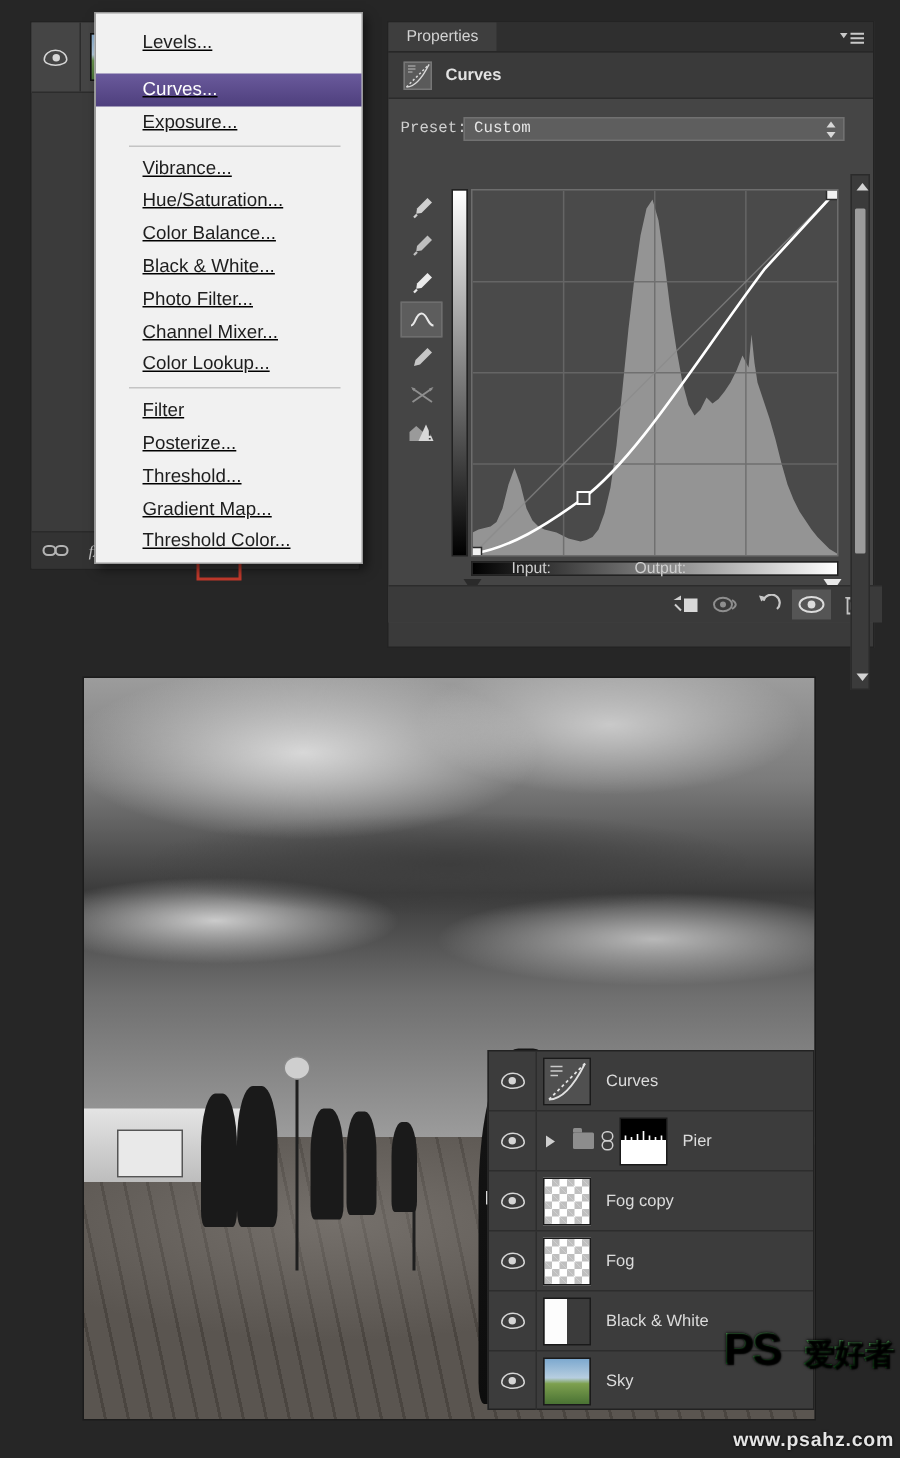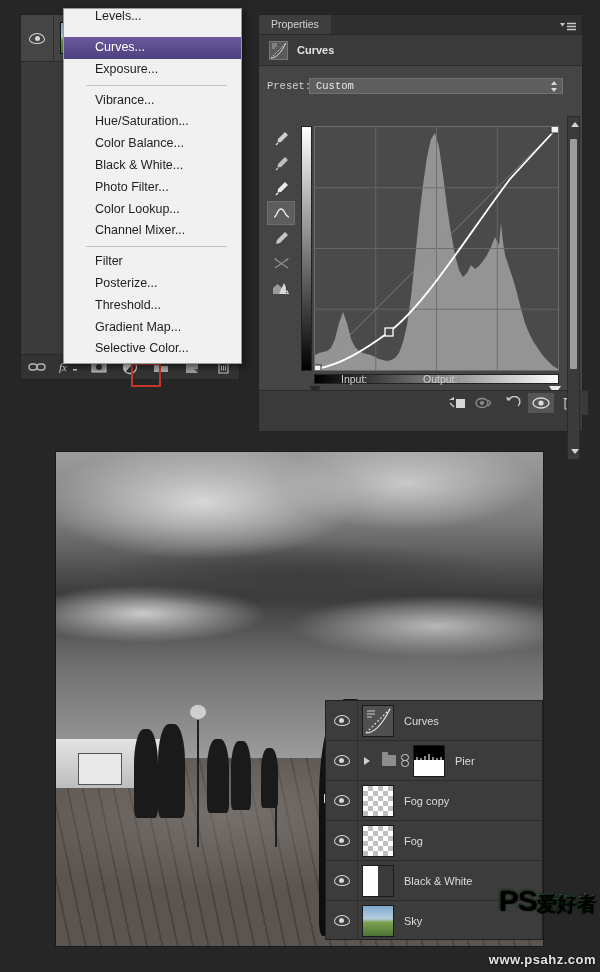--- a/index.html
+++ b/index.html
@@ -53,22 +53,23 @@
     position:absolute;left:110px;top:348px;width:30px;height:24px;
     border:2px solid #c0392b;box-sizing:border-box;
   }
 
   
   #adjust-menu{
     left:63px; top:8px; width:177px;
     background:#f1f1f1;
     border:1px solid #9a9a9a;
     box-shadow:2px 3px 7px rgba(0,0,0,.55);
-    padding:2px 0 3px 0;
+    padding:14px 0 3px 0;
     z-index:30;
+    text-decoration:underline;
   }
   .mi{
     height:21.8px; line-height:21.8px;
     padding-left:31px; font-size:12.5px; color:#1d1d1d;
     white-space:nowrap; cursor:default;
   }
   .mi.sel{ background:linear-gradient(#6a5a9c,#4e3f7d); color:#fff;margin-top:12px; }
   .mi.clipped{ height:14px; line-height:11px; overflow:hidden; }
   .msep{ height:1px; background:#c4c4c4; margin:4px 14px 4px 22px; }
 
@@ -229,21 +230,21 @@
   
   #watermark{
     right:4px;bottom:6px;z-index:40;
     font-weight:bold;color:#1f8a2e;
     text-shadow:0 0 2px #000,1px 1px 1px #000;
     text-align:right;line-height:1;
   }
   #wm-ps{font-size:30px;letter-spacing:-1px;display:inline-block;
     background:linear-gradient(#6fe07a,#0c6a1a);margin-top:25px;-webkit-background-clip:text;
     -webkit-text-fill-color:transparent;}
-  #wm-cn{font-size:20px;margin-left:0;display:inline-block;
+  #wm-cn{font-size:20px;margin-left:16px;display:inline-block;
     background:linear-gradient(#6fe07a,#0c6a1a);font-family:Liberation Serif, serif;-webkit-background-clip:text;
     -webkit-text-fill-color:transparent;}
   #wm-url{font-size:13px;color:#e5e5e5;text-shadow:0 0 2px #000;letter-spacing:.5px;margin-top:38px;}
 </style>
 </head>
 <body>
 
 <div class="abs" id="layers-panel-top">
   <div id="layers-top-row">
     <div class="eye-cell">
@@ -303,28 +304,28 @@
 <div class="abs" id="adjust-menu">
   <div class="mi clipped">Levels...</div>
   <div class="mi sel">Curves...</div>
   <div class="mi">Exposure...</div>
   <div class="msep"></div>
   <div class="mi">Vibrance...</div>
   <div class="mi">Hue/Saturation...</div>
   <div class="mi">Color Balance...</div>
   <div class="mi">Black &amp; White...</div>
   <div class="mi">Photo Filter...</div>
+  <div class="mi">Channel Mixer...</div>
   <div class="mi">Color Lookup...</div>
-  <div class="mi">Channel Mixer...</div>
   <div class="msep"></div>
   <div class="mi">Filter</div>
   <div class="mi">Posterize...</div>
   <div class="mi">Threshold...</div>
   <div class="mi">Gradient Map...</div>
-  <div class="mi">Selective Color...</div>
+  <div class="mi">Threshold Color...</div>
 </div>
 
 <div class="abs" id="properties-panel">
 
   <div id="prop-tabbar">
     <div id="prop-tab">Properties</div>
     <div id="prop-menu-icon">
       <svg width="16" height="11" viewBox="0 0 16 11">
         <path d="M0 1l5 0 -2.5 3.5z" fill="#c9c9c9"></path>
         <g stroke="#c9c9c9" stroke-width="1.4">

